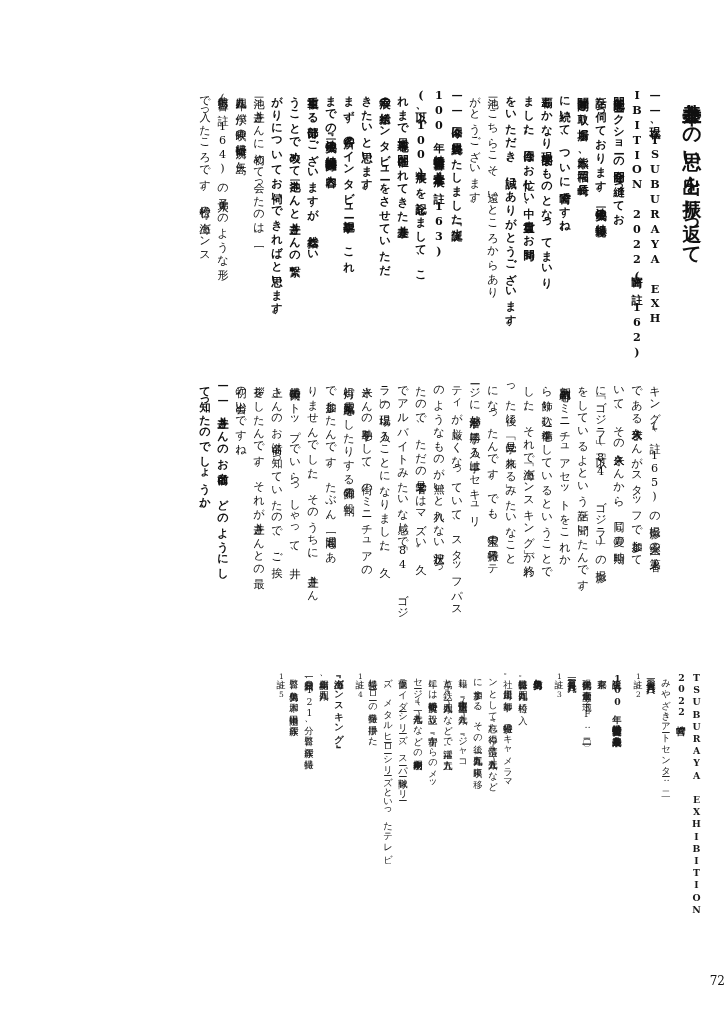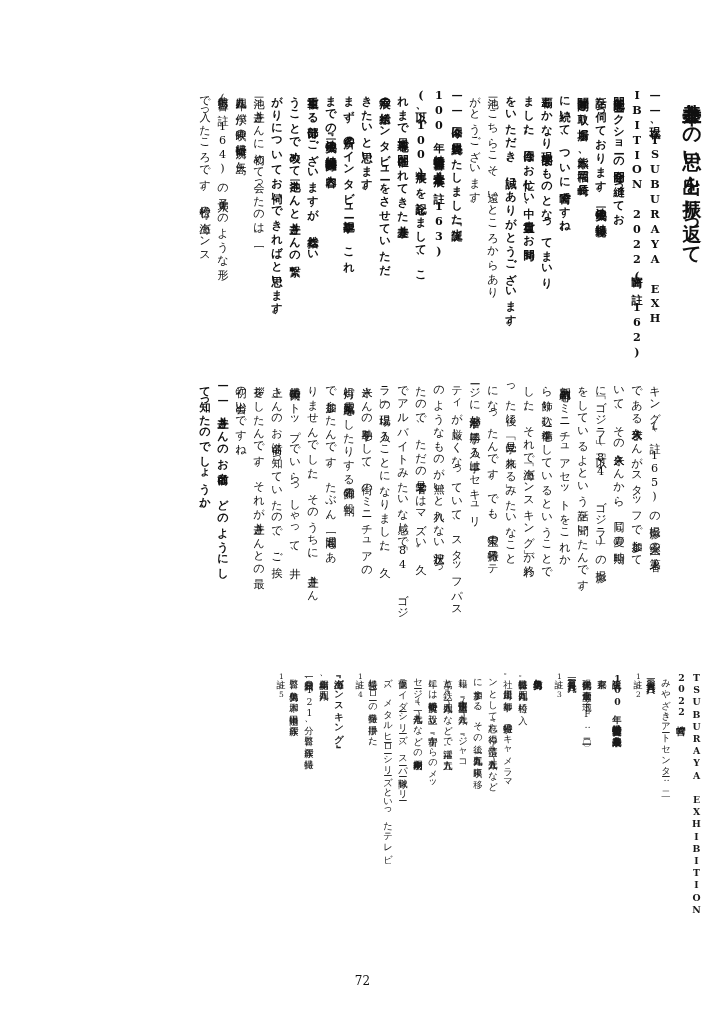--- a/index.html
+++ b/index.html
@@ -138,21 +138,21 @@
     letter-spacing: 1.2px;
     font-weight: 700;
   }
 
   
   .page-number {
     position: absolute;
     left: 0;
     right: 0;
     bottom: 36px;
-    text-align: center;
+    text-align: right;
     font-size: 12px;
     color: #111;
     font-family: "DejaVu Serif", "Liberation Serif", serif;
   }
 </style>
 </head>
 <body>
 
 <div class="page">
 

